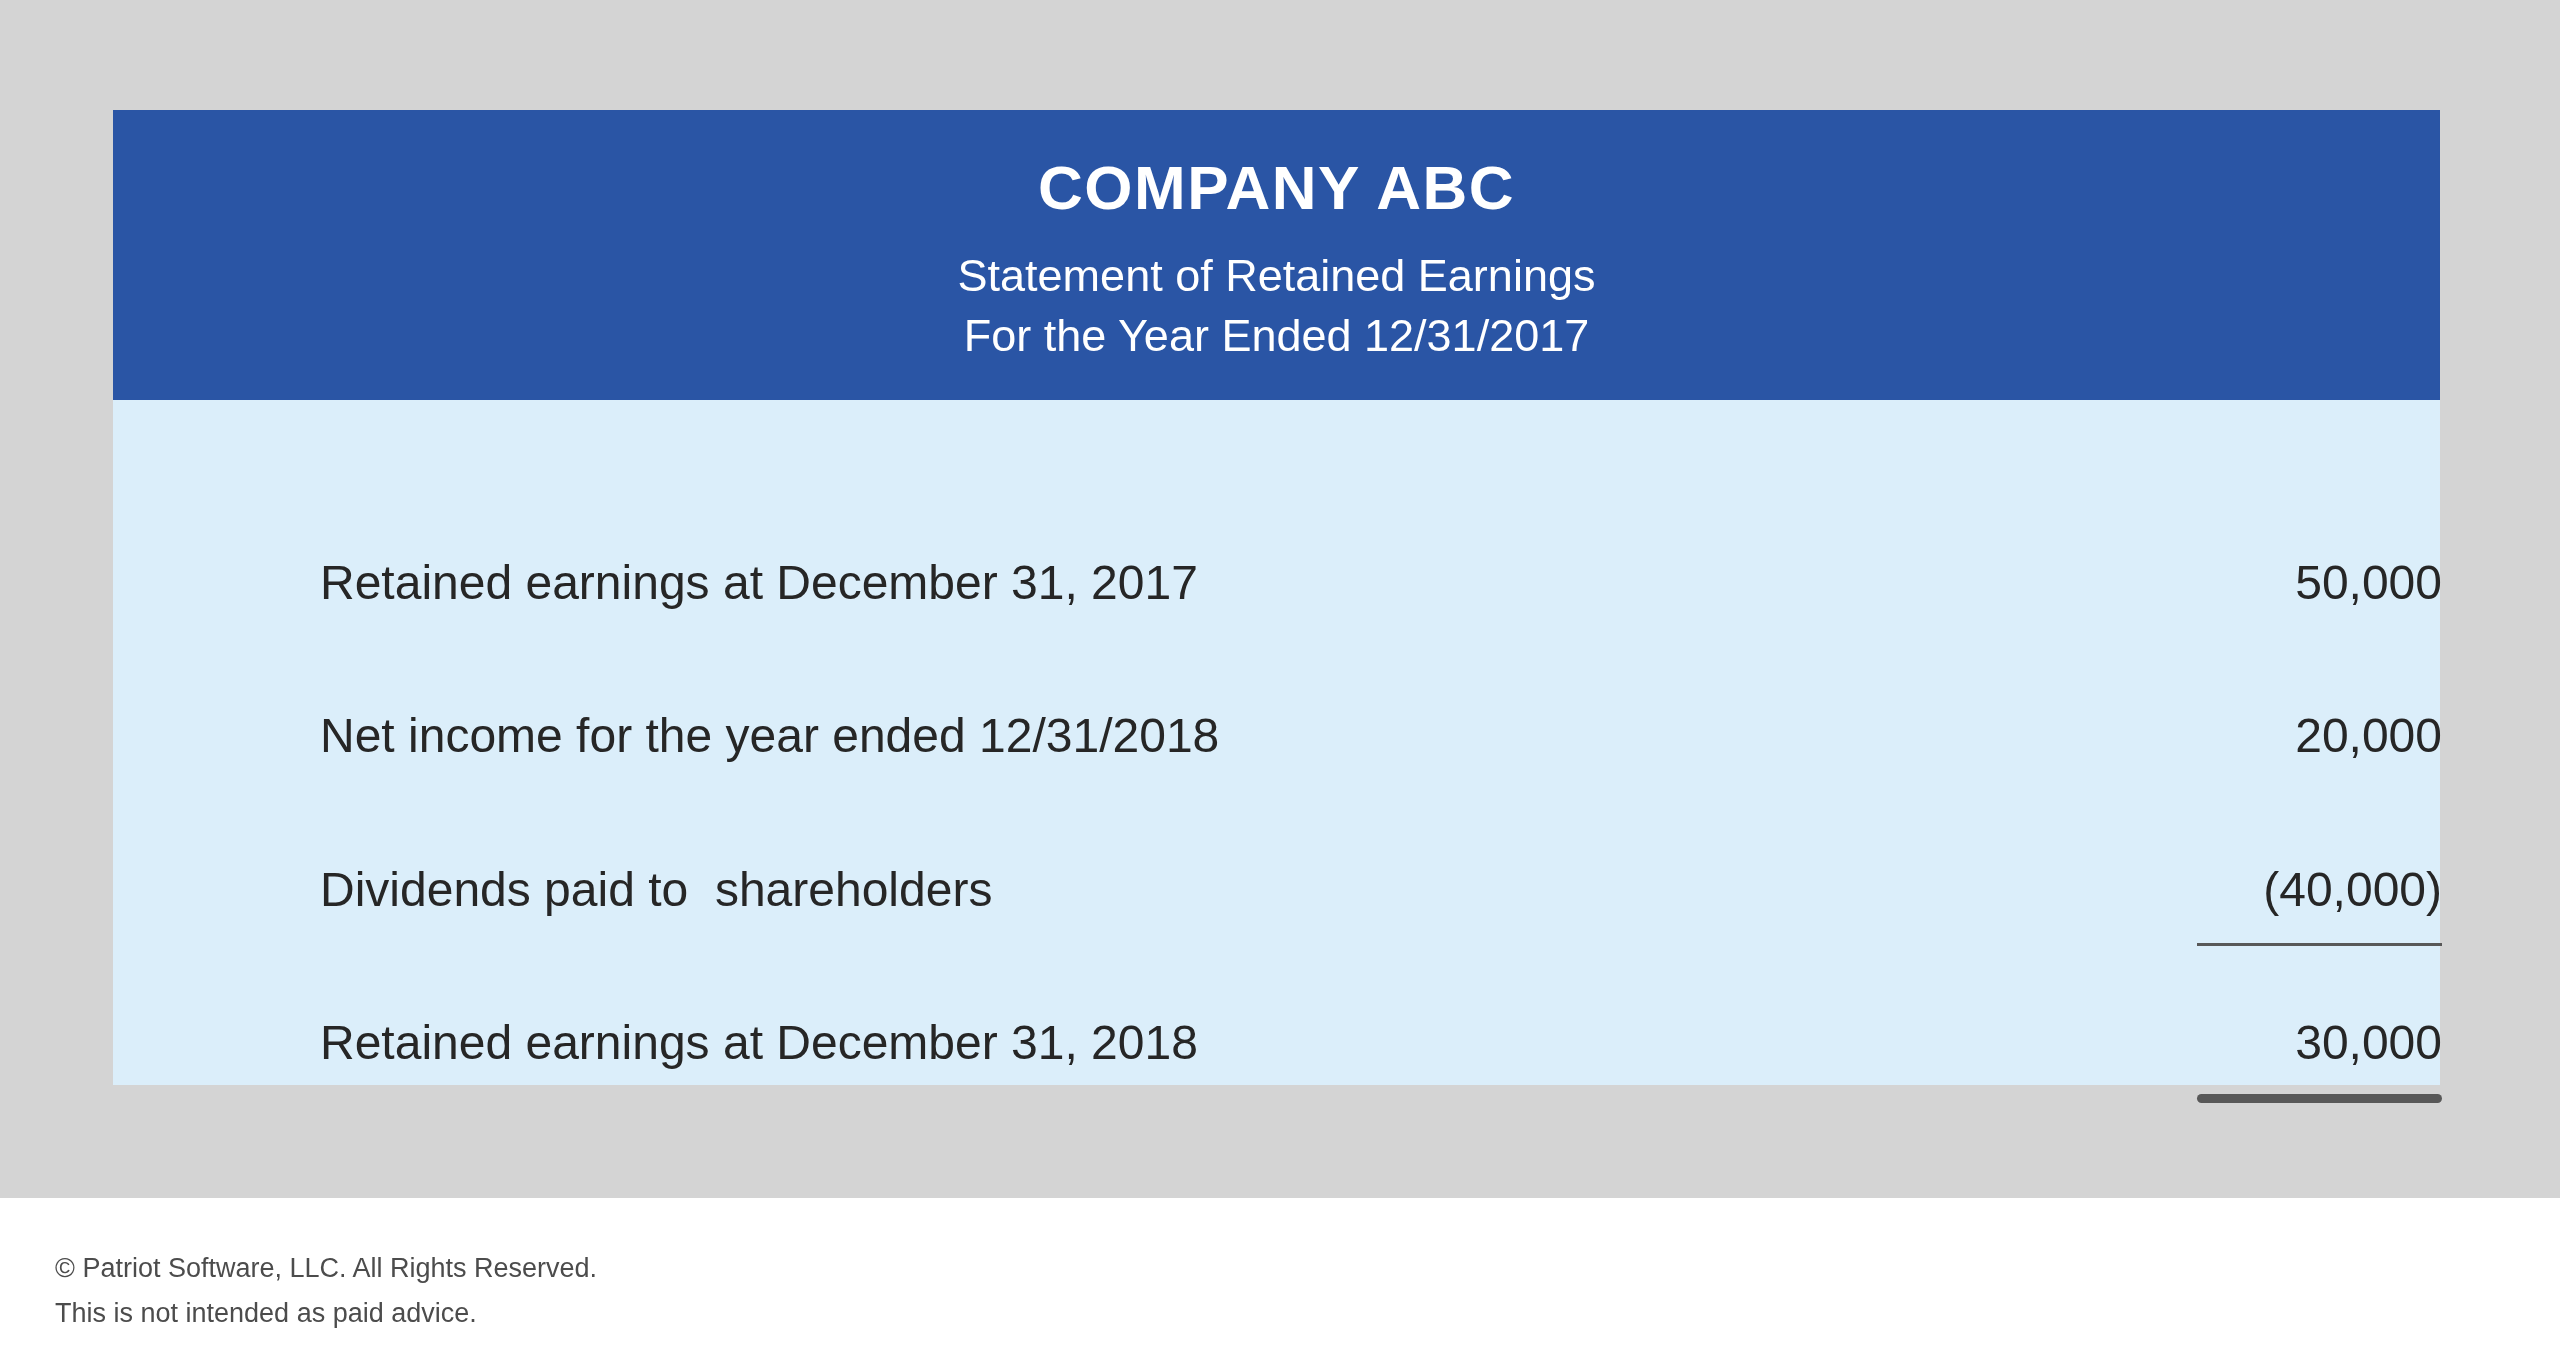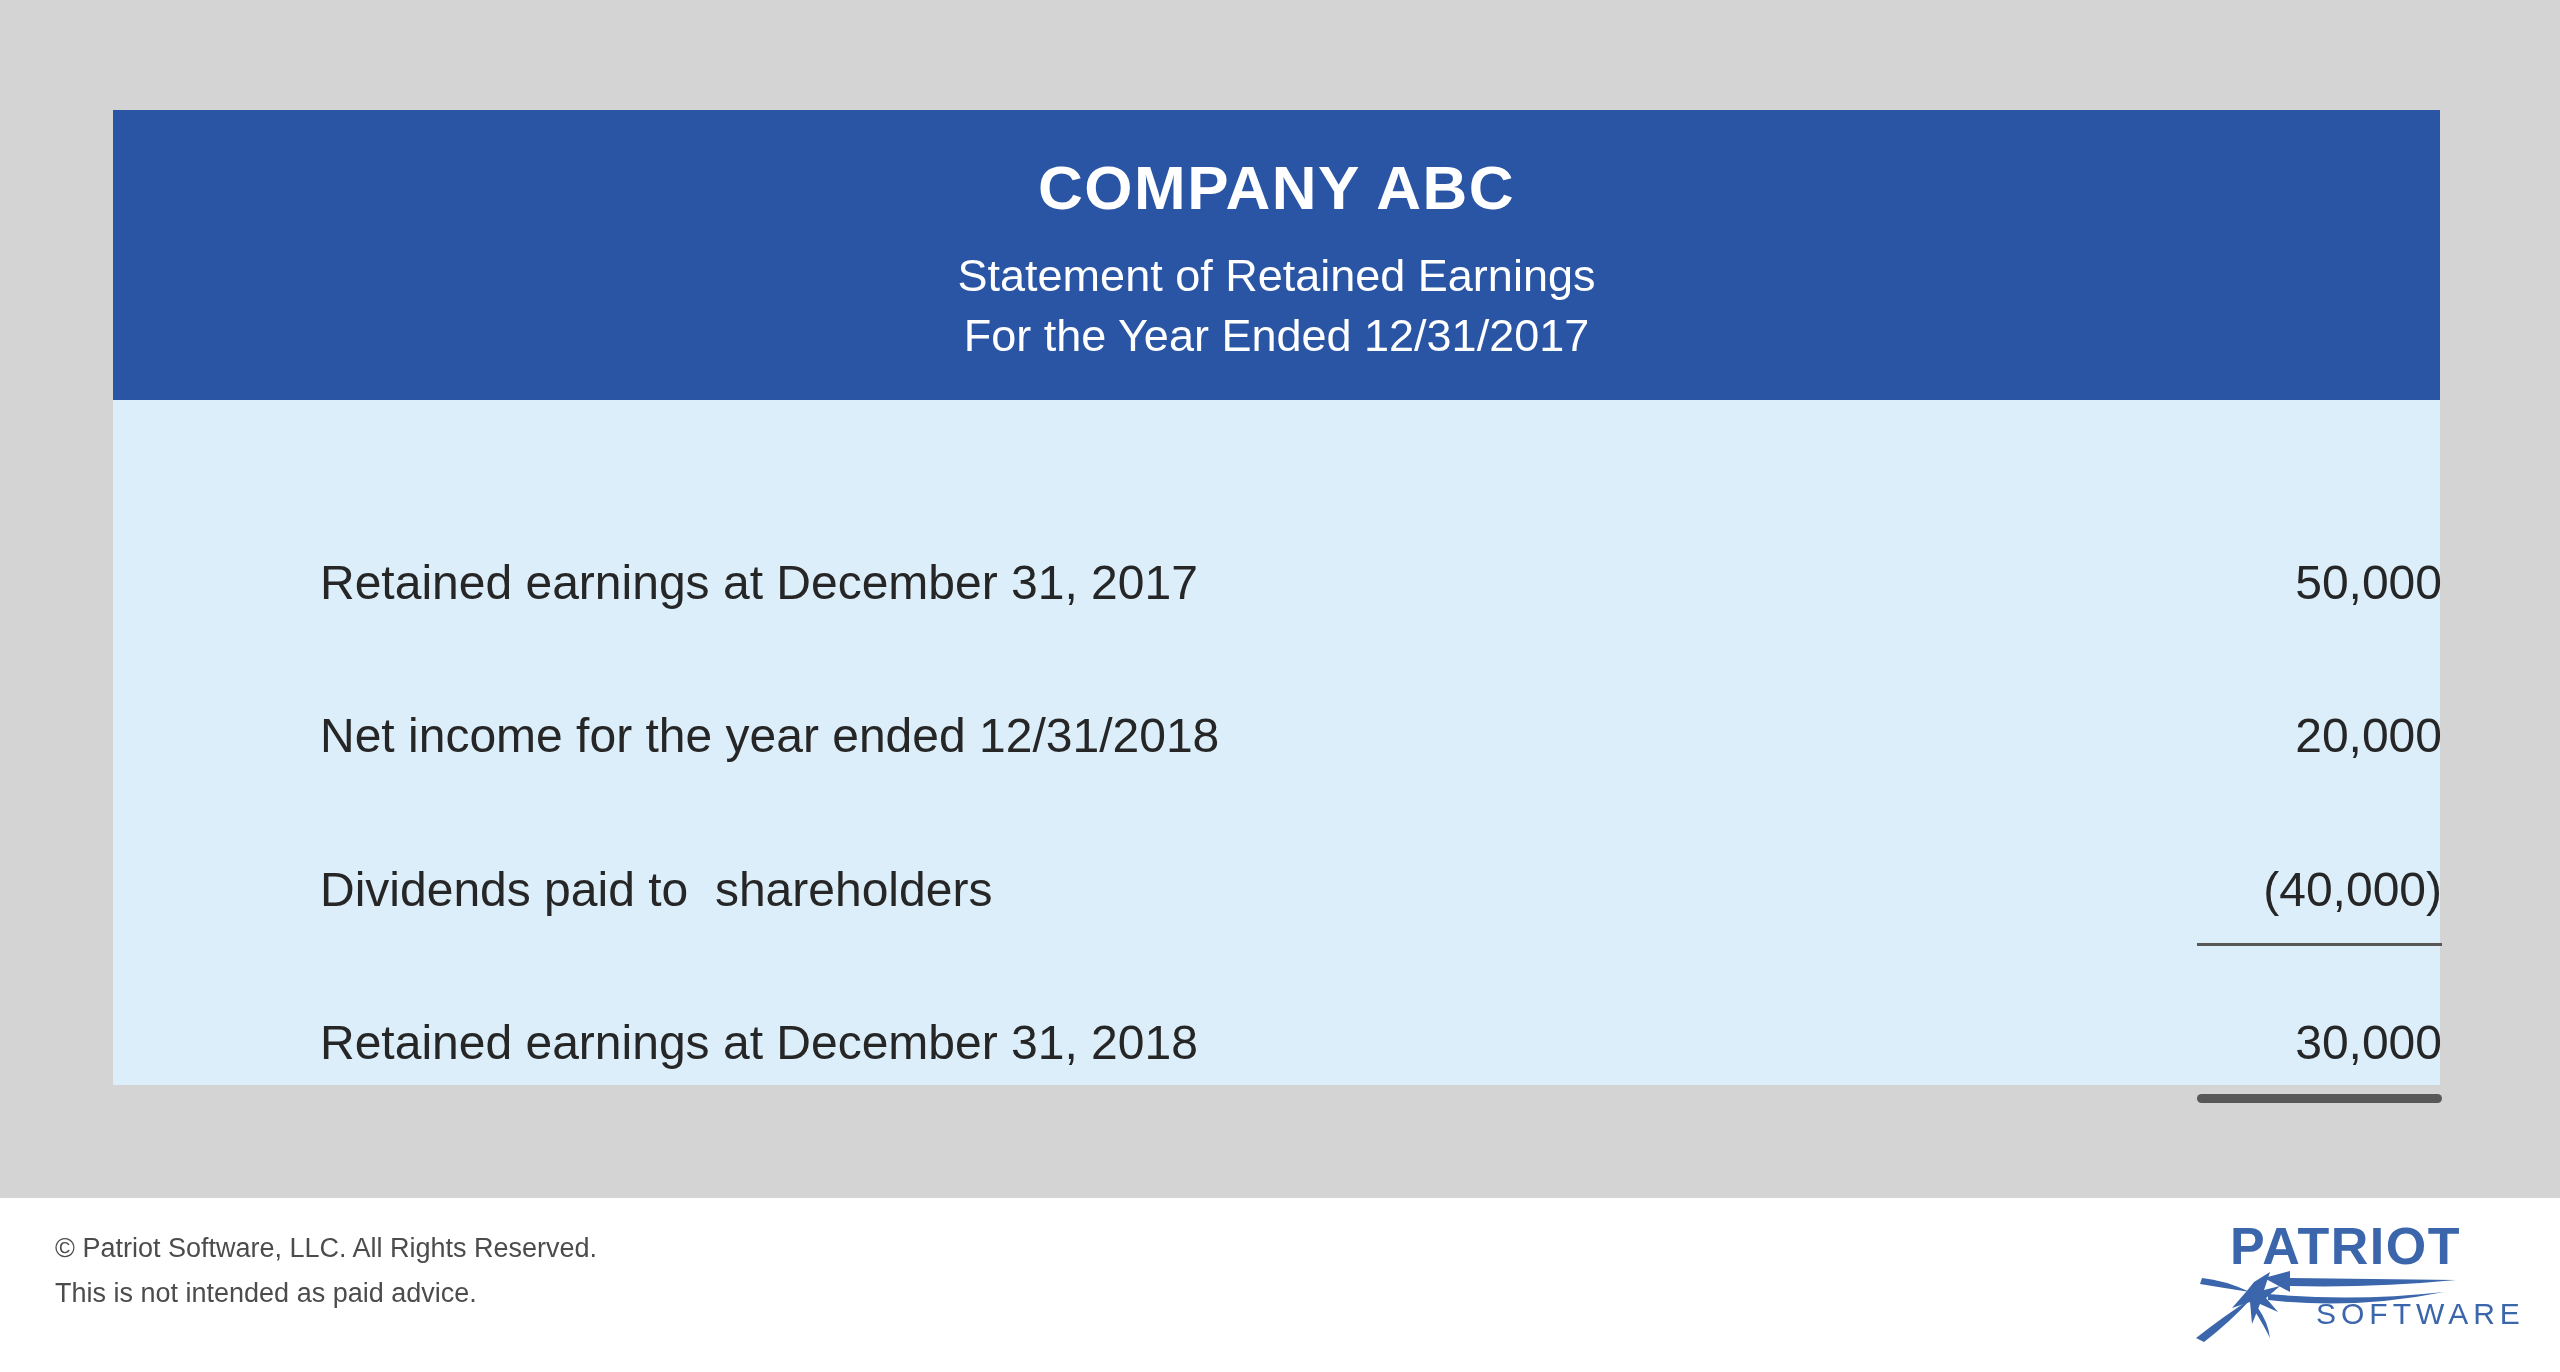--- a/index.html
+++ b/index.html
@@ -144,21 +144,21 @@
     position: absolute;
     left: 0;
     top: 1198px;
     width: 2560px;
     height: 174px;
     background: #ffffff;
   }
   .footer-legal {
     position: absolute;
     left: 55px;
-    top: 28px;
+    top: 48px;
     color: #4c4c4c;
     font-size: 27px;
     line-height: 1.68;
   }
   .footer-legal .legal-line {
     display: block;
     white-space: nowrap;
   }
 
   
@@ -225,39 +225,16 @@
     </div>
   </div>
 
   <div class="footer">
 
     <div class="footer-legal">
       <span class="legal-line">© Patriot Software, LLC. All Rights Reserved.</span>
       <span class="legal-line">This is not intended as paid advice.</span>
     </div>
 
-    <div class="logo">
-      <svg viewBox="0 0 330 128" xmlns="http://www.w3.org/2000/svg" aria-hidden="true">
-
-        <text x="36" y="48" font-family="Liberation Sans, sans-serif" font-size="52" font-weight="bold" letter-spacing="1.5" fill="#3b66ab">PATRIOT</text>
-
-        <g fill="#3b66ab">
-
-          <path d="M60 66 L76 56 L70 74 L86 70 L72 82 L84 96 L66 88 L58 108 L56 86 L38 92 L52 76 Z"></path>
-
-          <path d="M70 62 L96 55 L96 62 L262 64 Q180 72 96 70 L96 76 Z"></path>
-
-          <path d="M74 78 Q160 86 250 76 Q160 94 74 84 Z"></path>
-
-          <path d="M8 62 Q30 64 56 76 Q30 72 6 68 Z"></path>
-
-          <path d="M2 122 Q30 100 58 82 Q36 106 10 126 Z"></path>
-
-          <path d="M64 92 Q74 106 76 122 Q68 106 60 94 Z"></path>
-        </g>
-
-        <text x="122" y="108" font-family="Liberation Sans, sans-serif" font-size="30" font-weight="normal" letter-spacing="5" fill="#3b66ab">SOFTWARE</text>
-      </svg>
-    </div>
 
   </div>
 
 </div>
 
 </body></html>

